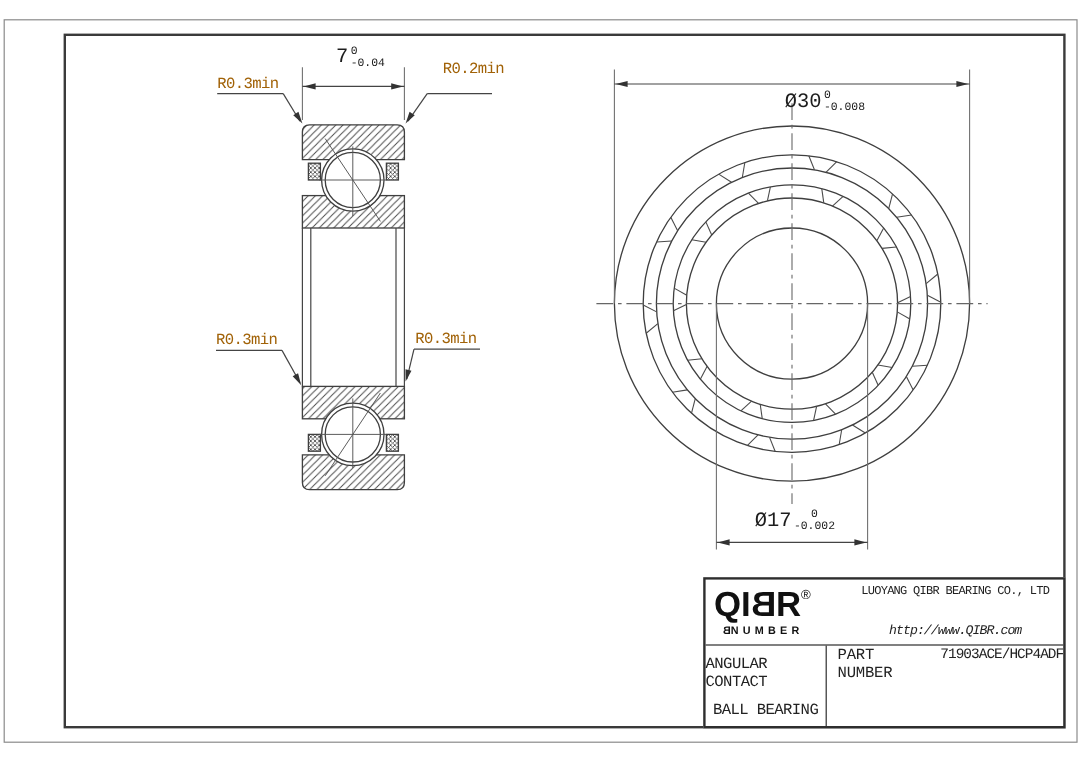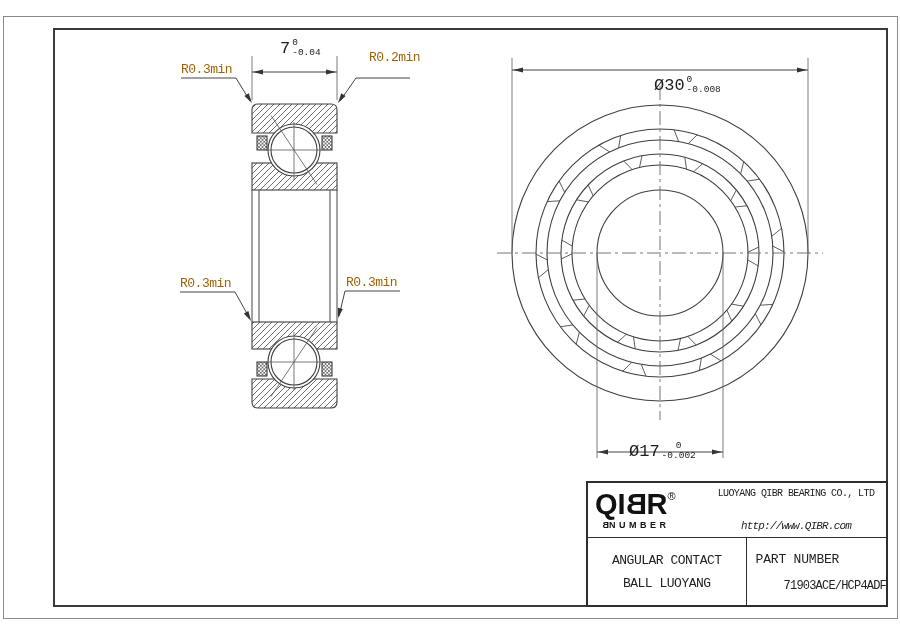--- a/index.html
+++ b/index.html
@@ -29,21 +29,21 @@
         letter-spacing:3.5px;color:#111;margin-top:1px;margin-left:4px;}
   .mirror{display:inline-block;transform:scaleX(-1);}
   .tb-company{flex:1;display:flex;flex-direction:column;justify-content:center;
         align-items:center;gap:21px;}
   .tb-company .co{font-size:10px;letter-spacing:-0.6px;}
   .tb-company .url{font-size:11px;letter-spacing:-0.8px;font-style:italic;}
   .tb-row2{display:flex;height:68px;}
   .tb-product{width:204px;border-right:1.5px solid #2e2e2e;box-sizing:border-box;
         display:flex;flex-direction:column;justify-content:center;align-items:center;gap:8px;}
   .tb-product div{font-size:13px;letter-spacing:-0.5px;}
-  .tb-part{flex:1;display:flex;flex-direction:column;justify-content:center;
+  .tb-part{flex:1;display:flex;flex-direction:row;justify-content:center;
         padding-left:9px;gap:12px;}
   .tb-part .pn-label{font-size:13px;letter-spacing:-0.2px;}
   .tb-part .pn-value{font-size:12px;letter-spacing:-0.8px;margin-left:28px;}
 </style>
 </head>
 <body>
 
 <div class="page">
   <div class="outer-border"></div>
   <div class="frame"></div>
@@ -199,21 +199,21 @@
   </div>
 
   <div class="dim" style="left:654px;top:36px;margin-top:41px;">
     <span class="main">Ø30</span>
     <span class="tol">
       <span>0</span>
       <span>-0.008</span>
     </span>
   </div>
 
-  <div class="dim" style="left:629px;top:443px;text-align:center;">
+  <div class="dim" style="left:629px;top:426px;text-align:center;">
     <span class="main">Ø17</span>
     <span class="tol">
       <span>0</span>
       <span>-0.002</span>
     </span>
   </div>
 
   <div class="titleblock">
     <div class="tb-row1">
       <div class="tb-logo">
@@ -222,21 +222,21 @@
         <div class="logo-sub"><span class="mirror">B</span><span>NUMBER</span></div>
       </div>
       <div class="tb-company">
         <div class="co">LUOYANG QIBR BEARING CO., LTD</div>
         <div class="url">http://www.QIBR.com</div>
       </div>
     </div>
     <div class="tb-row2">
       <div class="tb-product">
         <div>ANGULAR CONTACT</div>
-        <div>BALL LUOYANG</div>
+        <div>BALL BEARING</div>
       </div>
       <div class="tb-part">
         <div class="pn-label">PART NUMBER</div>
         <div class="pn-value">71903ACE/HCP4ADF</div>
       </div>
     </div>
   </div>
 </div>
 
 </body></html>

